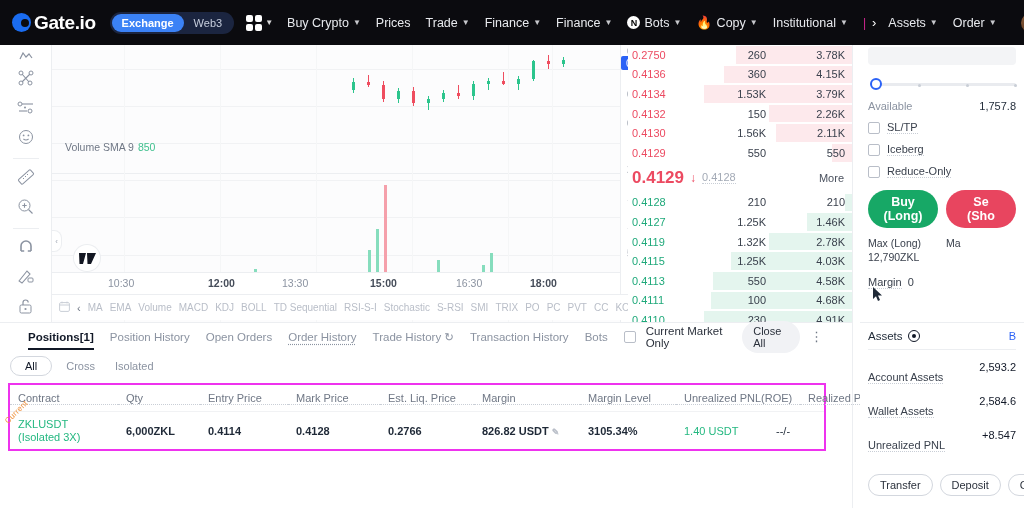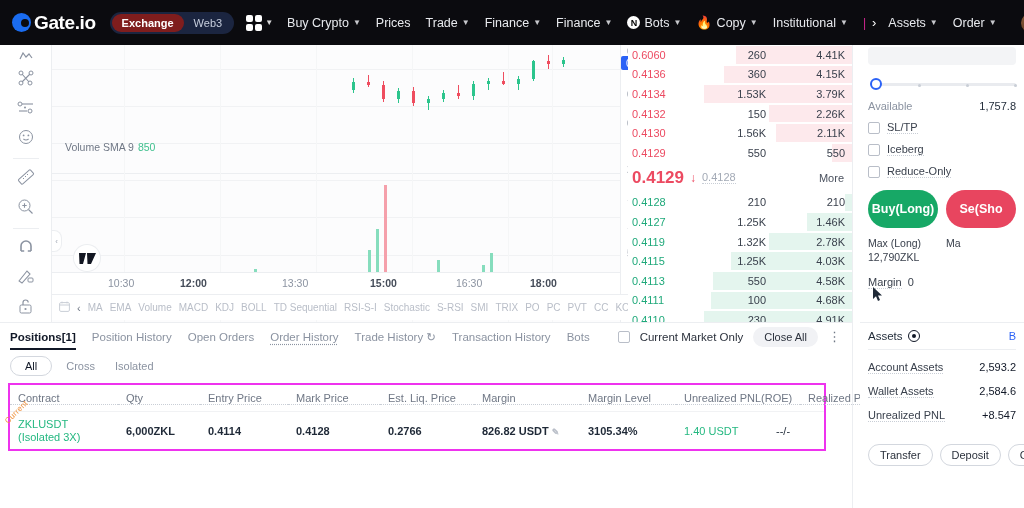--- a/index.html
+++ b/index.html
@@ -29,21 +29,21 @@
   }
   .logo-text { font-size: 19px; font-weight: 700; letter-spacing: -0.4px; color: #fff; }
   .seg {
     display: flex; align-items: center; background: #1b2540;
     border-radius: 999px; height: 22px; padding: 2px; margin-right: 12px;
   }
   .seg > div {
     font-size: 11px; padding: 0 10px; line-height: 18px; border-radius: 999px;
     color: #c7cedd; white-space: nowrap;
   }
-  .seg > div.on { background: #7f1d1d; color: #fff; font-weight: 600; }
+  .seg > div.on { background: #3b82f6; color: #fff; font-weight: 600; }
   .grid-ic { display: flex; align-items: center; gap: 3px; margin-right: 14px; }
   .grid-dots { display: grid; grid-template-columns: 7px 7px; grid-gap: 2px; }
   .grid-dots i { width: 7px; height: 7px; background: #fff; border-radius: 2px; display: block; }
   .navitem {
     font-size: 12.5px; color: #e8eaee; margin-right: 15px;
     display: flex; align-items: center; gap: 4px; white-space: nowrap;
   }
   .caret { font-size: 8px; opacity: .85; }
   .bot-ic {
     width: 13px; height: 13px; border-radius: 50%; background: #fff; color: #000;
@@ -170,34 +170,34 @@
   .slider .dot { position: absolute; top: 9px; width: 3px; height: 3px; border-radius: 50%; background: #c9ced6; }
   .availrow { display: flex; justify-content: space-between; margin-top: 7px; font-size: 11px; }
   .availrow .k { color: #8b93a1; }
   .availrow .v { color: #1f2937; }
   .ckrow { display: flex; align-items: center; gap: 7px; margin-top: 9px; font-size: 11px; }
   .ckbox { width: 12px; height: 12px; border: 1.3px solid #b9bec8; border-radius: 2px; flex: none; }
   .dotted { border-bottom: 1px dotted #c9ced6; color: #3a414d; }
   .btnrow { display: flex; gap: 8px; margin-top: 12px; }
   .bigbtn {
     flex: 1; height: 38px; border-radius: 999px; color: #fff; font-size: 12.5px;
-    font-weight: 700; line-height: 14px; display: flex; flex-direction: row;
+    font-weight: 700; line-height: 14px; display: flex; flex-direction: column;
     align-items: center; justify-content: center; white-space: nowrap;
   }
   .maxrow { display: flex; gap: 8px; margin-top: 8px; font-size: 10.5px; color: #3a414d; }
   .maxrow > div { flex: 1; line-height: 14px; }
   .marginrow { margin-top: 12px; font-size: 11px; color: #3a414d; display: flex; gap: 6px; }
   .cursor-arrow { position: absolute; left: 12px; top: 242px; color: #1f2937; font-size: 14px; }
 
   
   .botwrap {
     position: absolute; left: 0; top: 322px; width: 852px; height: 186px;
     background: #fff; border-top: 1px solid #eceef1;
   }
-  .tabs { display: flex; align-items: center; height: 27px; padding: 0 10px; gap: 16px; }
+  .tabs { display: flex; align-items: center; height: 27px; padding: 0 28px; gap: 16px; }
   .tab { font-size: 11.5px; color: #8b93a1; white-space: nowrap; position: relative; }
   .tab.on { color: #111827; font-weight: 700; }
   .tab.on::after {
     content: ""; position: absolute; left: 0; right: 0; bottom: -7px;
     height: 2px; background: #111827;
   }
   .tab.u { text-decoration: underline; text-decoration-style: dotted; text-underline-offset: 3px; }
   .tabs-right { margin-left: auto; display: flex; align-items: center; gap: 10px; }
   .closeall {
     background: #f1f2f5; border-radius: 999px; font-size: 11px; color: #2b313c;
@@ -237,21 +237,21 @@
   }
   .ahdr { display: flex; align-items: center; height: 26px; font-size: 11.5px; }
   .eye {
     width: 12px; height: 12px; border-radius: 50%; border: 1.6px solid #111827;
     margin-left: 5px; display: flex; align-items: center; justify-content: center;
   }
   .eye::after { content: ""; width: 4px; height: 4px; border-radius: 50%; background: #111827; }
   .ahdr .lnk { margin-left: auto; color: #2b62f6; font-size: 11px; }
   .asep { height: 1px; background: #eceef1; }
   .arow { display: flex; justify-content: space-between; margin-top: 11px; font-size: 11px; }
-  .arow .k { color: #3a414d; }
+  .arow .k { color: #3a414d; margin-top: 10px; }
   .arow .v { color: #111827; }
   .abtns { display: flex; gap: 7px; margin-top: 22px; }
   .abtn {
     border: 1px solid #d3d7de; border-radius: 999px; padding: 4px 11px;
     font-size: 11px; color: #2b313c; white-space: nowrap;
   }
   .vdiv { position: absolute; left: 852px; top: 322px; width: 1px; height: 186px; background: #eceef1; }
   .vdiv2 { position: absolute; left: 852px; top: 45px; width: 1px; height: 277px; background: #eceef1; }
 </style>
 </head>
@@ -530,21 +530,21 @@
 </div>
 <div class="gear-cell">
   <svg width="13" height="13" viewBox="0 0 13 13">
       <circle cx="6.5" cy="6.5" r="2.3" stroke="#8b93a1" fill="none" stroke-width="1.1"></circle>
       <path d="M6.5 0.6 V2.3 M6.5 10.7 V12.4 M0.6 6.5 H2.3 M10.7 6.5 H12.4 M2.4 2.4 L3.6 3.6 M9.4 9.4 L10.6 10.6 M10.6 2.4 L9.4 3.6 M3.6 9.4 L2.4 10.6" stroke="#8b93a1" stroke-width="1.1"></path>
     </svg>
 </div>
 
 <div class="taxis">
   <span style="left:56px;">10:30</span>
-  <span class="b" style="left:128px;text-align:center;">12:00</span>
+  <span class="b" style="left:156px;text-align:center;">12:00</span>
   <span style="left:230px;">13:30</span>
   <span class="b" style="left:318px;">15:00</span>
   <span style="left:404px;">16:30</span>
   <span class="b" style="left:478px;">18:00</span>
 </div>
 
 <div class="indbar">
   <span>
     <svg width="11" height="11" viewBox="0 0 11 11">
         <rect x="0.6" y="1.6" width="9.8" height="8.8" rx="1.3" stroke="#c9ced6" fill="none"></rect>
@@ -571,23 +571,23 @@
   <span>CC</span>
   <span>KO</span>
   <span>NV</span>
   <span class="nav-ar" style="margin-left:auto;">›</span>
 </div>
 
 <div class="book">
   <div id="asks">
       <div class="row ask">
         <div class="bar" style="width: 52%;"></div>
-        <div class="px">0.6060</div>
+        <div class="px">0.2750</div>
         <div class="amt">260</div>
-        <div class="tot">4.41K</div>
+        <div class="tot">3.78K</div>
       </div>
       <div class="row ask">
         <div class="bar" style="width: 57%;"></div>
         <div class="px">0.4136</div>
         <div class="amt">360</div>
         <div class="tot">4.15K</div>
       </div>
       <div class="row ask">
         <div class="bar" style="width: 66%;"></div>
         <div class="px">0.4134</div>

